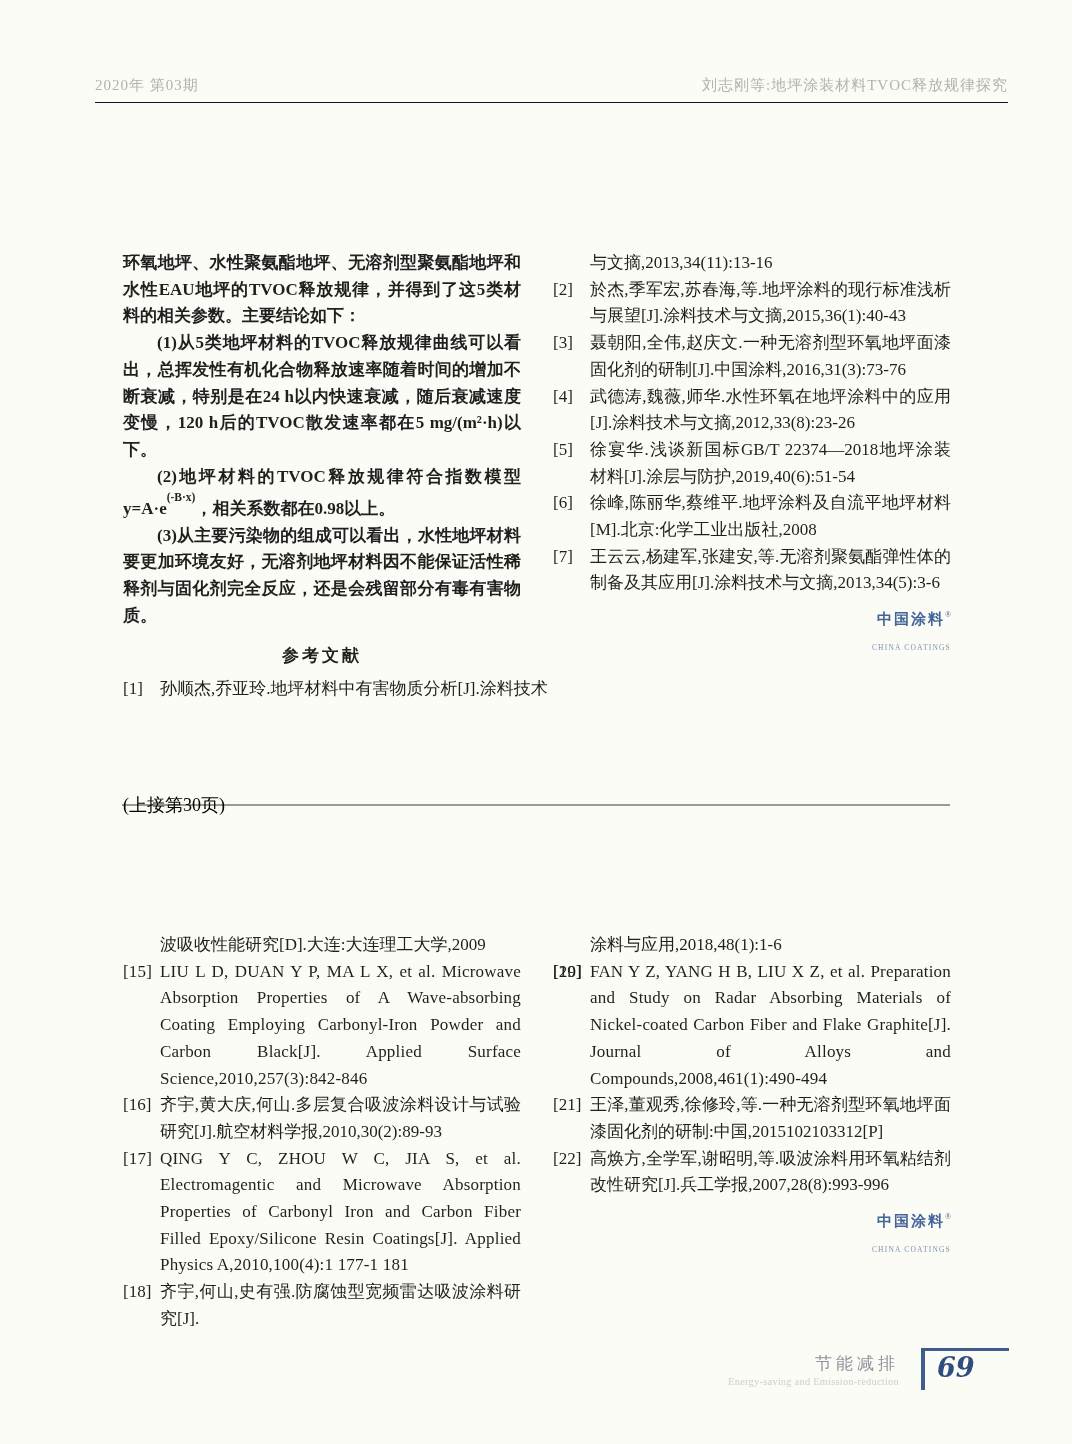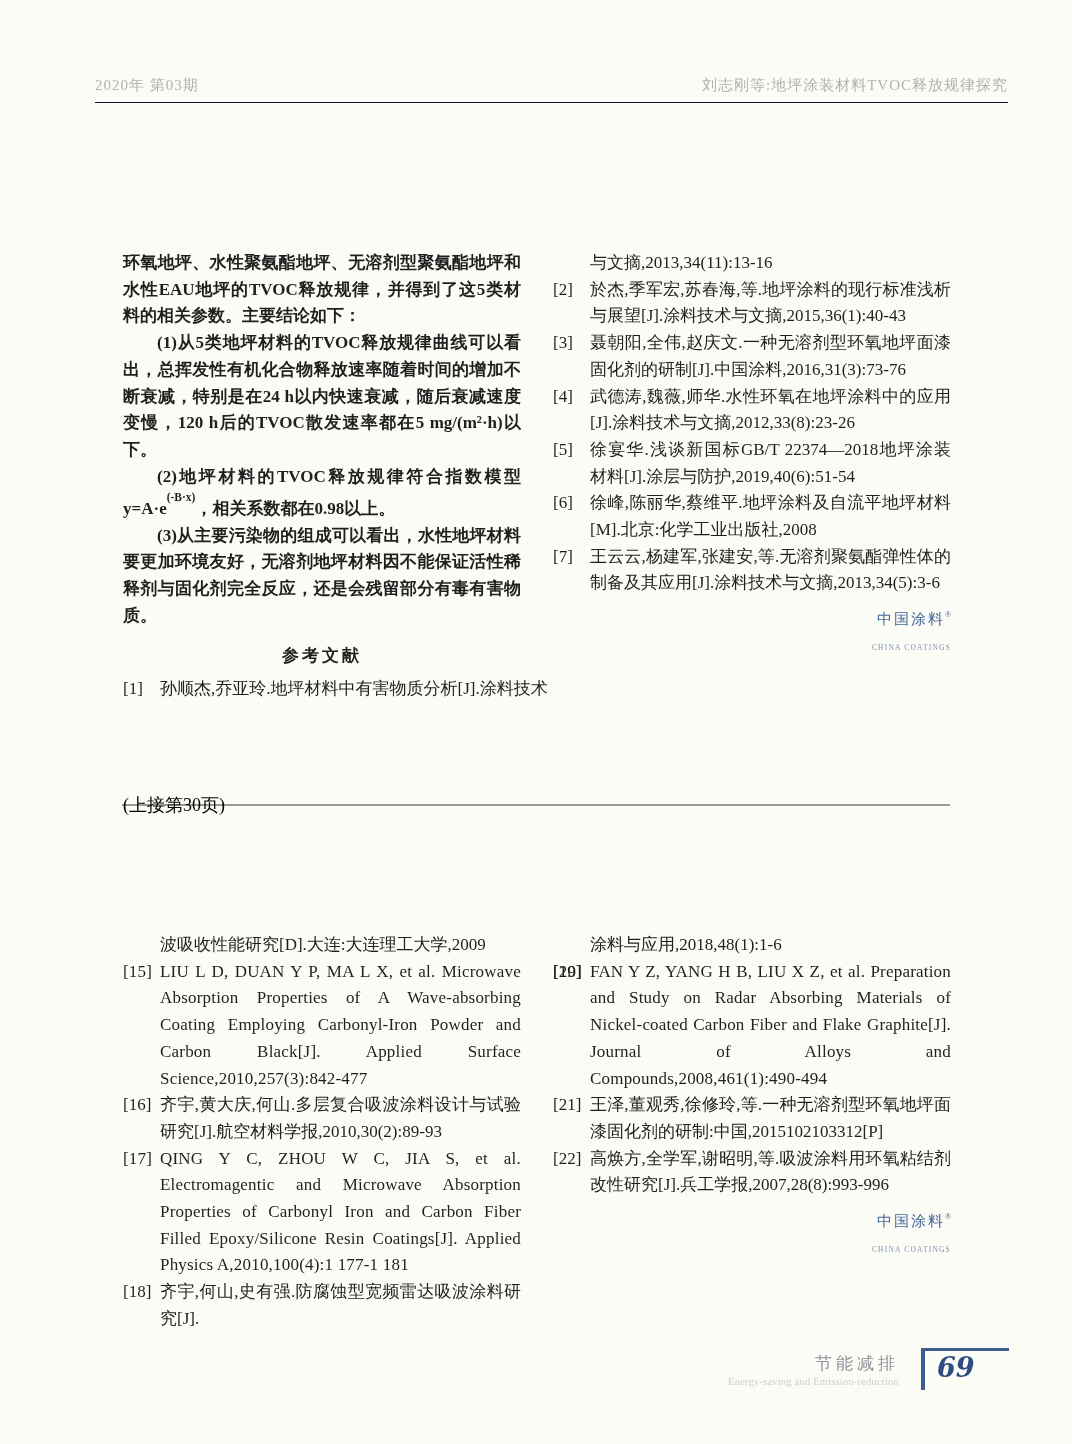--- a/index.html
+++ b/index.html
@@ -33,21 +33,21 @@
     margin:13px 0 7px 0;text-indent:0;
   }
   .ref{position:relative;padding-left:37px;margin:0;}
   .ref .ref-num{position:absolute;left:0;top:0;}
   .ref.en{letter-spacing:0.2px;}
   .ref-cont{padding-left:37px;margin:0;}
   .nowrap{white-space:nowrap;overflow:visible;}
   
   .logo{text-align:right;margin-top:13px;line-height:1.1;}
   .logo .logo-zh{
-    color:#44659a;font-weight:normal;font-size:15px;letter-spacing:2px;margin-top:17px;
+    color:#44659a;font-weight:bold;font-size:15px;letter-spacing:2px;margin-top:17px;
   }
   .logo .logo-mark{color:#44659a;font-size:8px;vertical-align:super;}
   .logo .logo-en{
     display:block;color:#7e92b4;font-size:7.5px;letter-spacing:1.2px;margin-top:15px;
   }
   
   .divider{position:absolute;left:122px;width:828px;top:804px;border-top:2px solid #9a9a96;}
   .continuation-note{position:absolute;left:123px;top:793px;font-size:18px;color:#000000;}
   
   .footer{
@@ -131,21 +131,21 @@
 
   <div class="continuation-note">(上接第30页)</div>
 
   <div class="two-col lower-cols">
 
     <div class="col">
       <p class="ref-cont">波吸收性能研究[D].大连:大连理工大学,2009</p>
 
       <div class="ref en">
         <span class="ref-num">[15]</span>
-        <span class="ref-text">LIU L D, DUAN Y P, MA L X, et al. Microwave Absorption Properties of A Wave-absorbing Coating Employing Carbonyl-Iron Powder and Carbon Black[J]. Applied Surface Science,2010,257(3):842-477</span>
+        <span class="ref-text">LIU L D, DUAN Y P, MA L X, et al. Microwave Absorption Properties of A Wave-absorbing Coating Employing Carbonyl-Iron Powder and Carbon Black[J]. Applied Surface Science,2010,257(3):842-846</span>
       </div>
       <div class="ref">
         <span class="ref-num">[16]</span>
         <span class="ref-text">齐宇,黄大庆,何山.多层复合吸波涂料设计与试验研究[J].航空材料学报,2010,30(2):89-93</span>
       </div>
       <div class="ref en">
         <span class="ref-num">[17]</span>
         <span class="ref-text">QING Y C, ZHOU W C, JIA S, et al. Electromagentic and Microwave Absorption Properties of Carbonyl Iron and Carbon Fiber Filled Epoxy/Silicone Resin Coatings[J]. Applied Physics A,2010,100(4):1 177-1 181</span>
       </div>
       <div class="ref">

